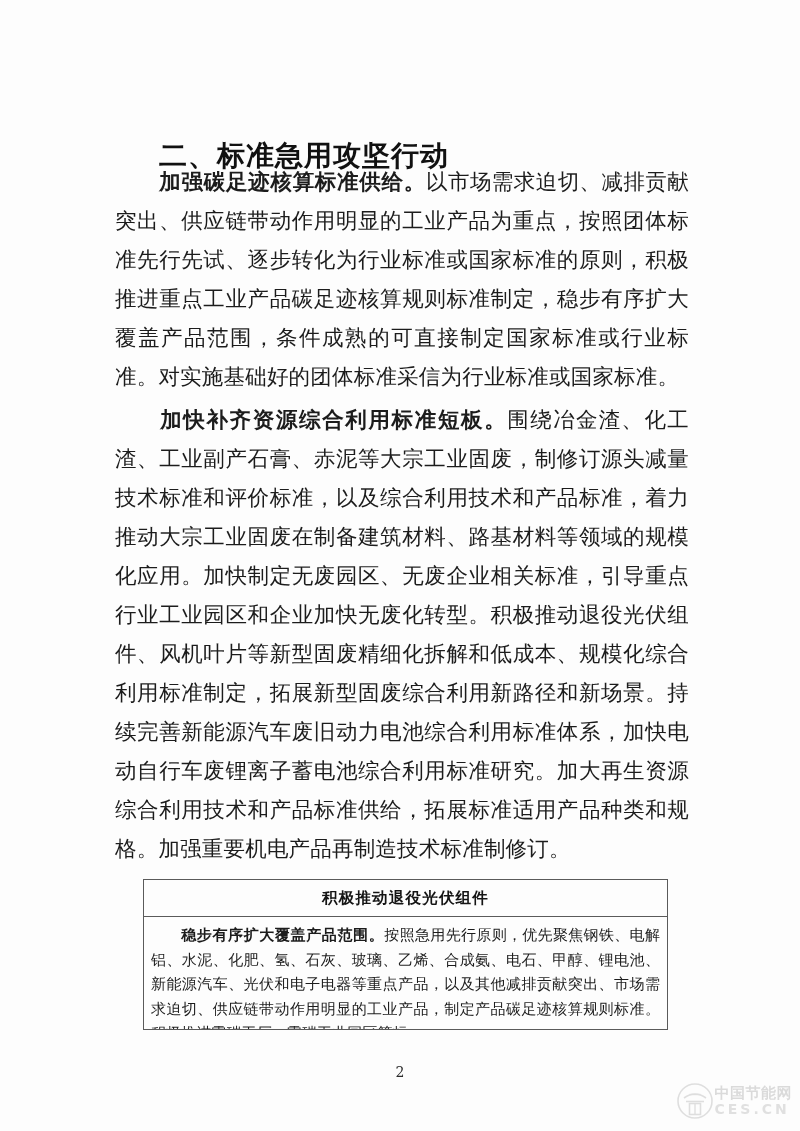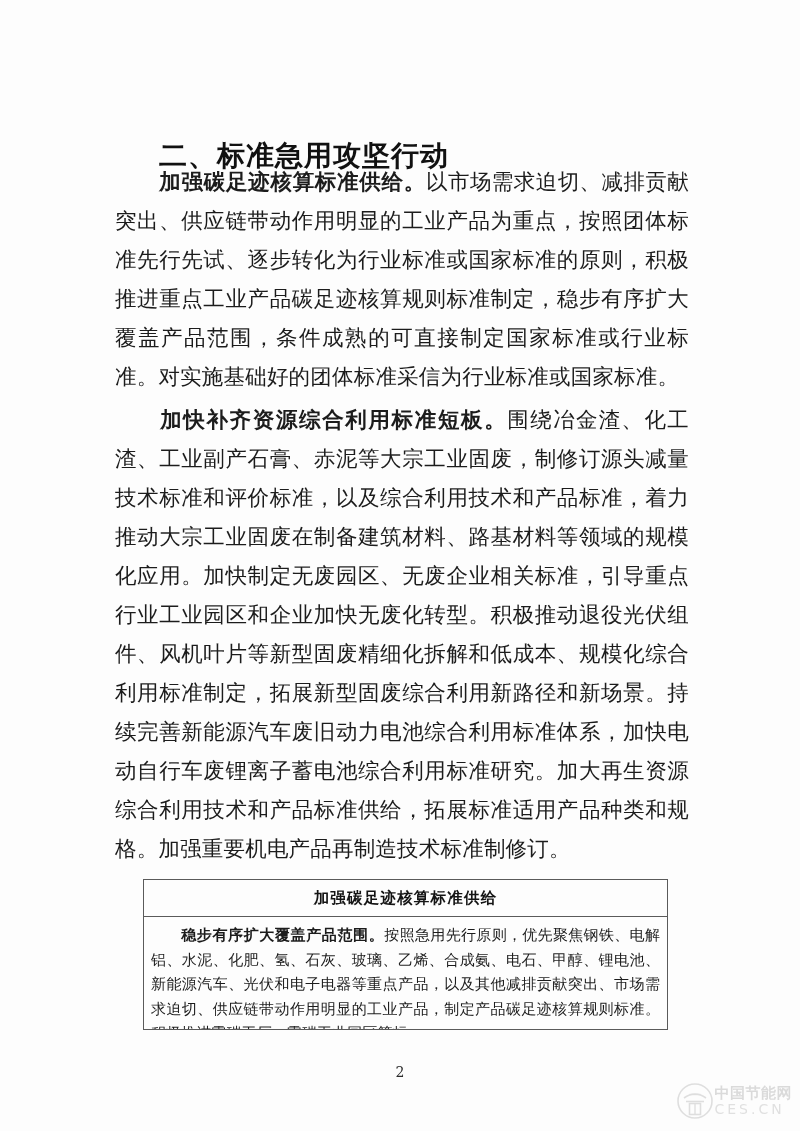--- a/index.html
+++ b/index.html
@@ -130,21 +130,21 @@
   }
   .watermark-cn {
     font-size: 15px;
     font-weight: bold;
     color: #8d8d8d;
     letter-spacing: 0.5px;
     font-family: "DejaVu Sans", "Liberation Sans", sans-serif;
   }
   .watermark-domain {
     font-size: 14px;
-    font-weight: normal;
+    font-weight: bold;
     color: #9e9e9e;
     letter-spacing: 3px;
     font-family: "DejaVu Sans", "Liberation Sans", sans-serif;
   }
 </style>
 </head>
 <body>
 
 <div class="page">
 
@@ -152,21 +152,21 @@
 
   <div class="body-block" id="para-2">
     <span class="para-indent"></span><span class="para-lead">加快补齐资源综合利用标准短板。</span><span>围绕冶金渣、化工渣、工业副产石膏、赤泥等大宗工业固废，制修订源头减量技术标准和评价标准，以及综合利用技术和产品标准，着力推动大宗工业固废在制备建筑材料、路基材料等领域的规模化应用。加快制定无废园区、无废企业相关标准，引导重点行业工业园区和企业加快无废化转型。积极推动退役光伏组件、风机叶片等新型固废精细化拆解和低成本、规模化综合利用标准制定，拓展新型固废综合利用新路径和新场景。持续完善新能源汽车废旧动力电池综合利用标准体系，加快电动自行车废锂离子蓄电池综合利用标准研究。加大再生资源综合利用技术和产品标准供给，拓展标准适用产品种类和规格。加强重要机电产品再制造技术标准制修订。</span>
   </div>
 
   <div class="body-block" id="para-1">
     <span class="para-indent"></span><span class="para-lead">加强碳足迹核算标准供给。</span><span>以市场需求迫切、减排贡献突出、供应链带动作用明显的工业产品为重点，按照团体标准先行先试、逐步转化为行业标准或国家标准的原则，积极推进重点工业产品碳足迹核算规则标准制定，稳步有序扩大覆盖产品范围，条件成熟的可直接制定国家标准或行业标准。对实施基础好的团体标准采信为行业标准或国家标准。</span>
   </div>
 
   <div class="task-box">
-    <div class="task-box-header">加强碳足迹核算标准供给</div>
+    <div class="task-box-header">积极推动退役光伏组件</div>
     <div class="task-box-body">
       <span class="task-indent"></span><span class="task-lead">稳步有序扩大覆盖产品范围。</span><span>按照急用先行原则，优先聚焦钢铁、电解铝、水泥、化肥、氢、石灰、玻璃、乙烯、合成氨、电石、甲醇、锂电池、新能源汽车、光伏和电子电器等重点产品，以及其他减排贡献突出、市场需求迫切、供应链带动作用明显的工业产品，制定产品碳足迹核算规则标准。积极推进零碳工厂、零碳工业园区等标</span>
     </div>
   </div>
 
   <div class="page-number">2</div>
 
   <div class="watermark">
     <span class="watermark-logo">
       <svg viewBox="0 0 40 40" width="40" height="40" aria-hidden="true">

